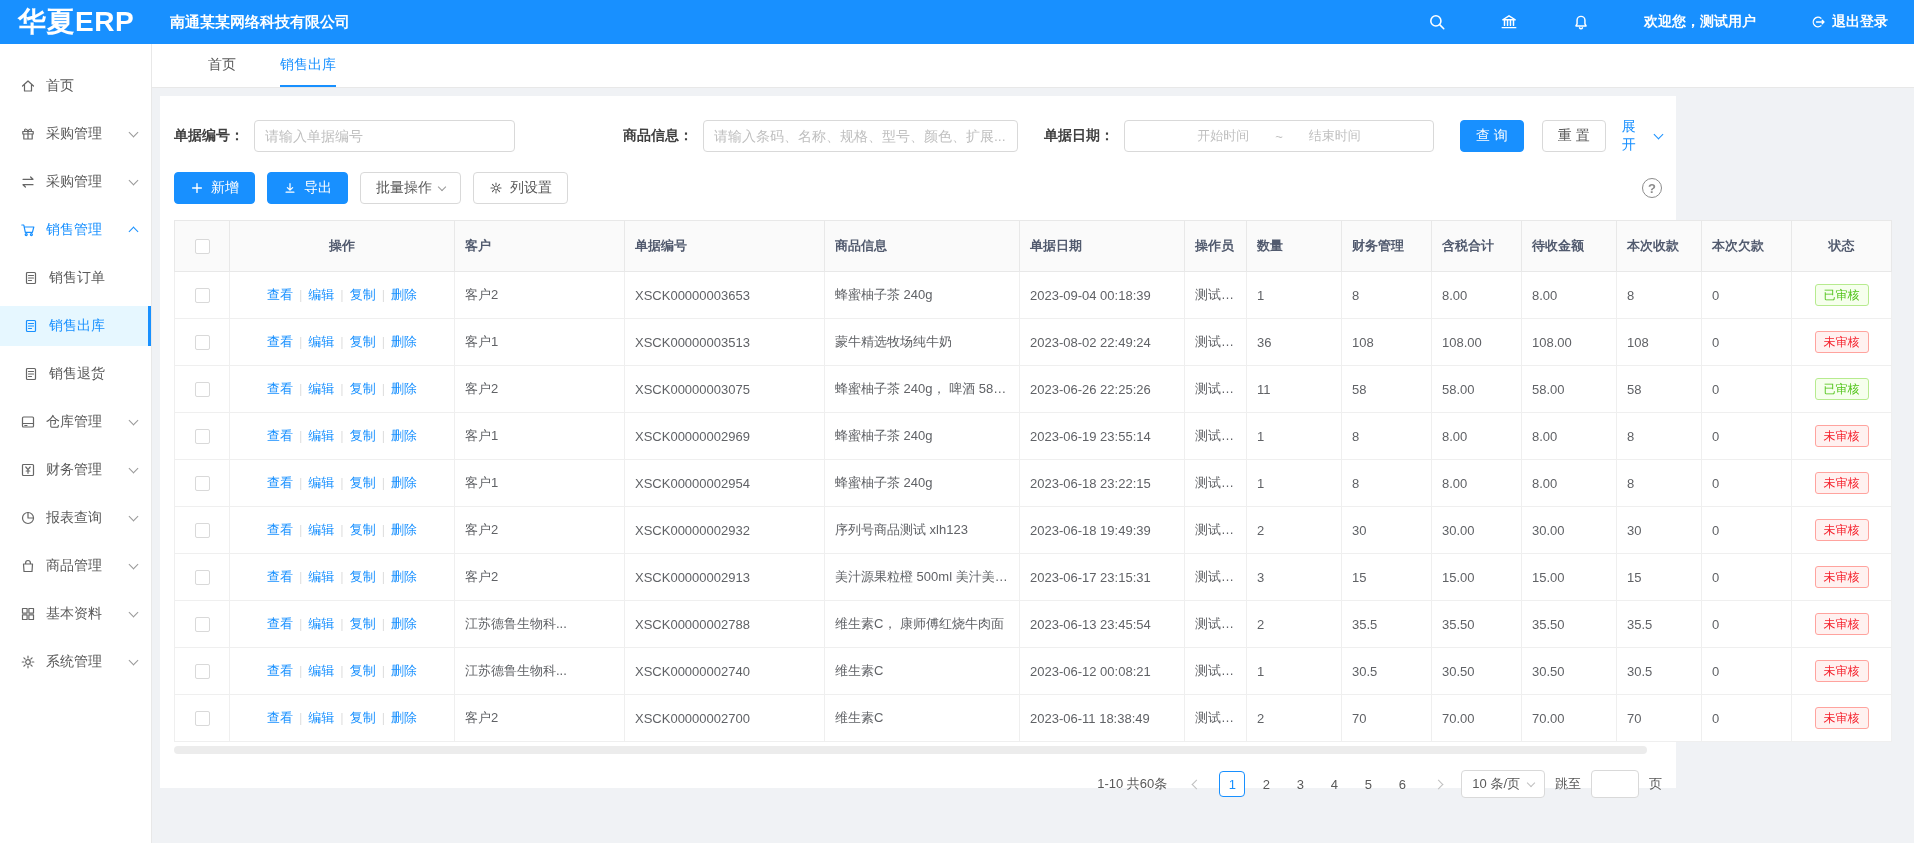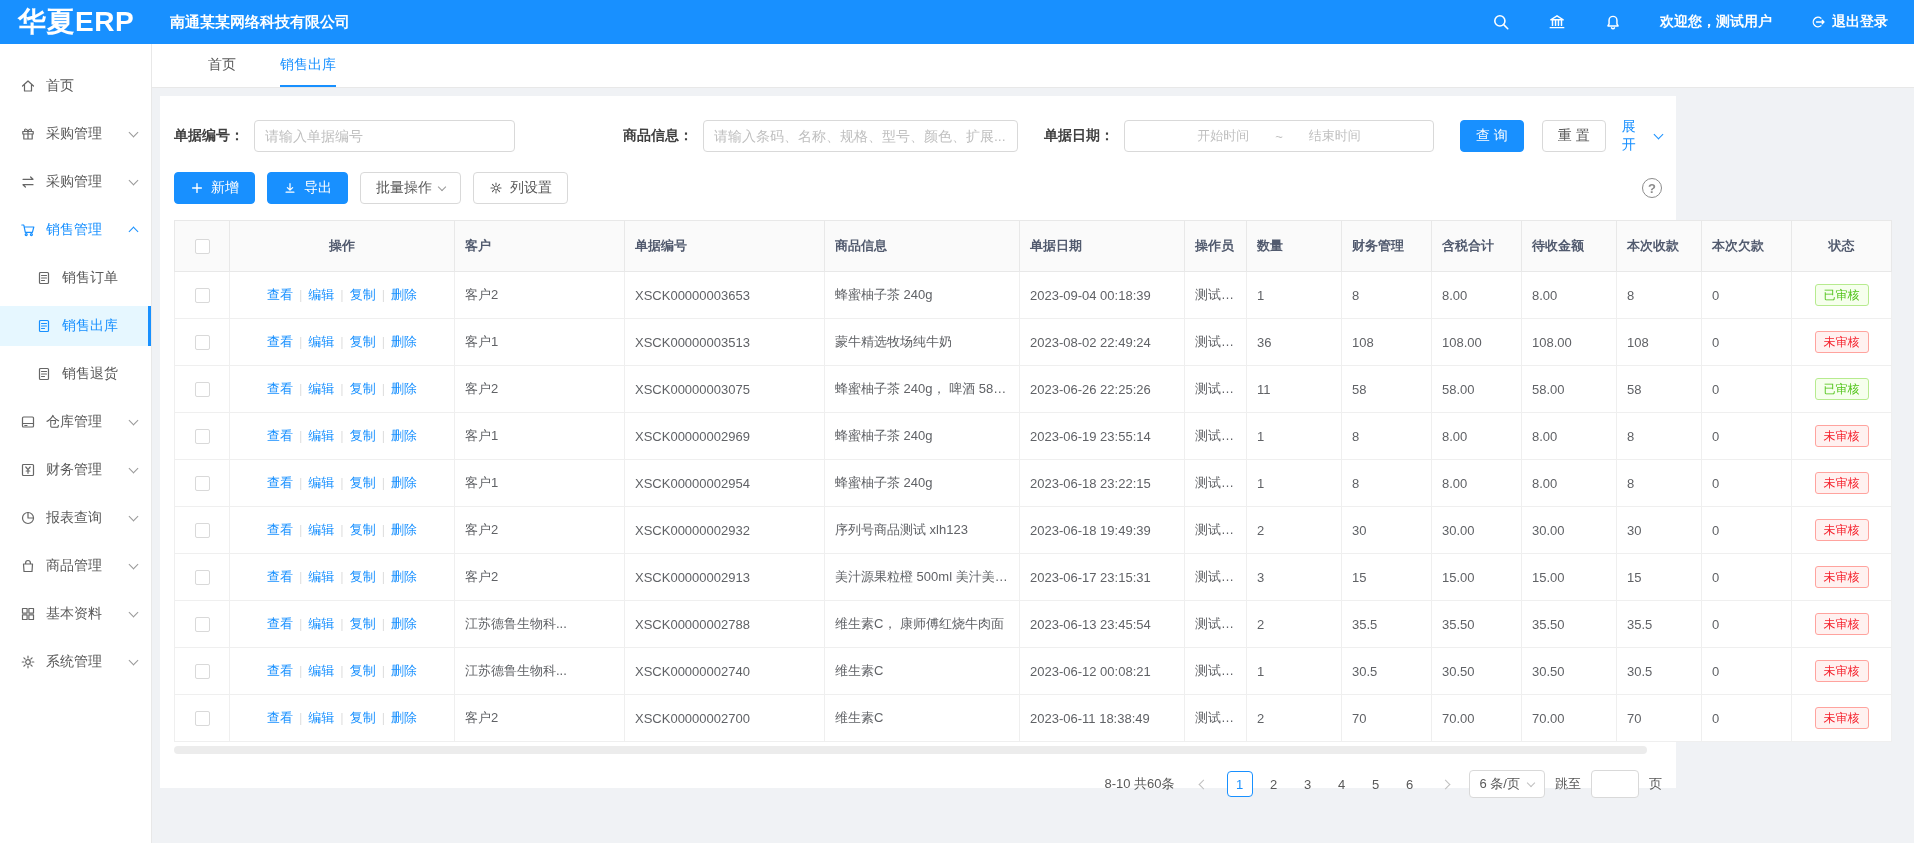--- a/index.html
+++ b/index.html
@@ -11,38 +11,38 @@
   }
   svg { display:block; }
 
   
   .app-header {
     position:absolute; top:0; left:0; width:1914px; height:44px;
     background:var(--accent,#1890ff); color:#fff; display:flex; align-items:center;
   }
   .logo-box { width:152px; padding-left:18px; font-size:28px; font-weight:bold; letter-spacing:.5px; }
   .company { font-size:15px; font-weight:600; margin-left:18px; }
-  .header-right { margin-left:auto; display:flex; align-items:center; gap:38px; padding-right:26px; }
+  .header-right { margin-left:auto; display:flex; align-items:center; gap:54px; padding-right:26px; }
   .h-icon { width:18px; height:18px; color:#fff; cursor:pointer; }
   .welcome { font-size:14px; font-weight:600; }
   .logout { display:flex; align-items:center; gap:6px; font-size:14px; font-weight:600; cursor:pointer; }
 
   
   .sidebar {
     position:absolute; top:44px; left:0; width:152px; height:799px;
     background:#fff; border-right:1px solid #e8e8e8; padding-top:14px;
   }
   .side-item {
     height:40px; margin:8px 0; display:flex; align-items:center;
     padding:0 14px 0 20px; color:#595959; cursor:pointer; position:relative; font-size:14px;
   }
   .side-item .s-icon { width:16px; height:16px; margin-right:10px; color:#666; flex:none; }
   .side-item .chev { margin-left:auto; color:#999; }
   .side-item.parent-active, .side-item.parent-active .s-icon, .side-item.parent-active .chev { color:var(--accent); }
-  .side-sub { padding-left:36px; }
+  .side-sub { padding-left:23px; }
   .side-sub.active {
     background:#e6f7ff; color:var(--accent);
     border-right:3px solid var(--accent);
   }
   .side-sub.active .s-icon { color:var(--accent); }
 
   .chev {
     display:inline-block; width:7px; height:7px;
     border-right:1.5px solid currentColor; border-bottom:1.5px solid currentColor;
     transform:rotate(45deg); margin-top:-3px;
@@ -570,36 +570,36 @@
           <td>70</td>
           <td>0</td>
           <td class="center"><span class="badge unapproved">未审核</span></td>
         </tr>
       </tbody>
   </table>
 
   <div class="hscrollbar"></div>
 
   <div class="pager">
-    <span class="pg-total">8-10 共60条</span>
+    <span class="pg-total">1-10 共60条</span>
     <span class="pg-arrow">
         <i class="chev left"></i>
       </span>
     <span style="display:flex;gap:8px;">
         <span class="pg-num active">1</span>
         <span class="pg-num">2</span>
         <span class="pg-num">3</span>
         <span class="pg-num">4</span>
         <span class="pg-num">5</span>
         <span class="pg-num">6</span>
       </span>
     <span class="pg-arrow">
         <i class="chev right"></i>
       </span>
     <span class="pg-size">
-      <span>6 条/页</span>
+      <span>10 条/页</span>
       <i class="chev"></i>
     </span>
     <span>跳至</span>
     <input class="pg-jump-input" style="">
     <span>页</span>
   </div>
 </div>
 
 </body></html>

